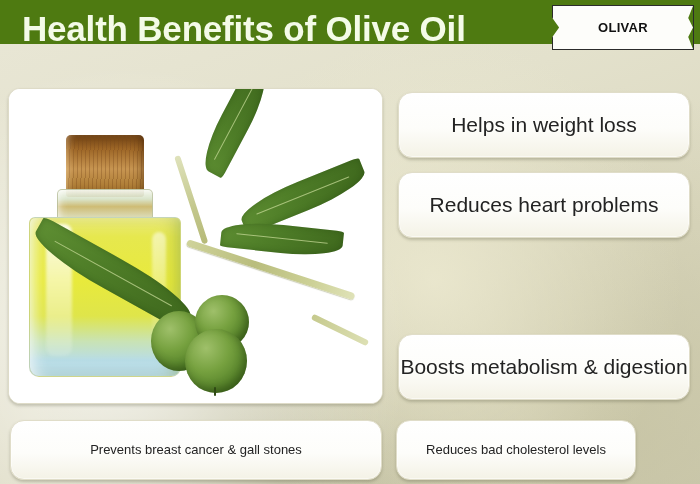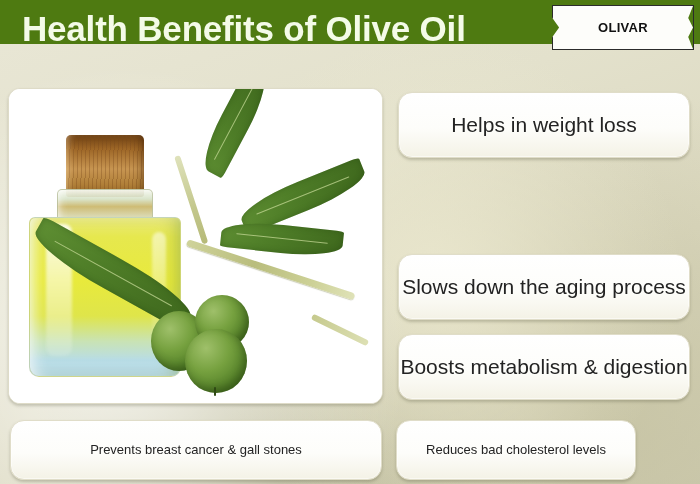--- a/index.html
+++ b/index.html
@@ -329,24 +329,24 @@
       <div class="olive olive-2"></div>
       <div class="olive olive-3"></div>
       <div class="stem-tip"></div>
     </div>
   </div>
 
   <div class="card card-r1">
     <div class="card-label">Helps in weight loss</div>
   </div>
 
-
-  <div class="card card-r3">
-    <div class="card-label">Slows down the aging process</div>
-  </div>
+  <div class="card card-r2">
+    <div class="card-label">Reduces heart problems</div>
+  </div>
+
 
   <div class="card card-r4">
     <div class="card-label">Boosts metabolism &amp; digestion</div>
   </div>
 
   <div class="card card-b1">
     <div class="card-label">Prevents breast cancer &amp; gall stones</div>
   </div>
 
   <div class="card card-b2">

